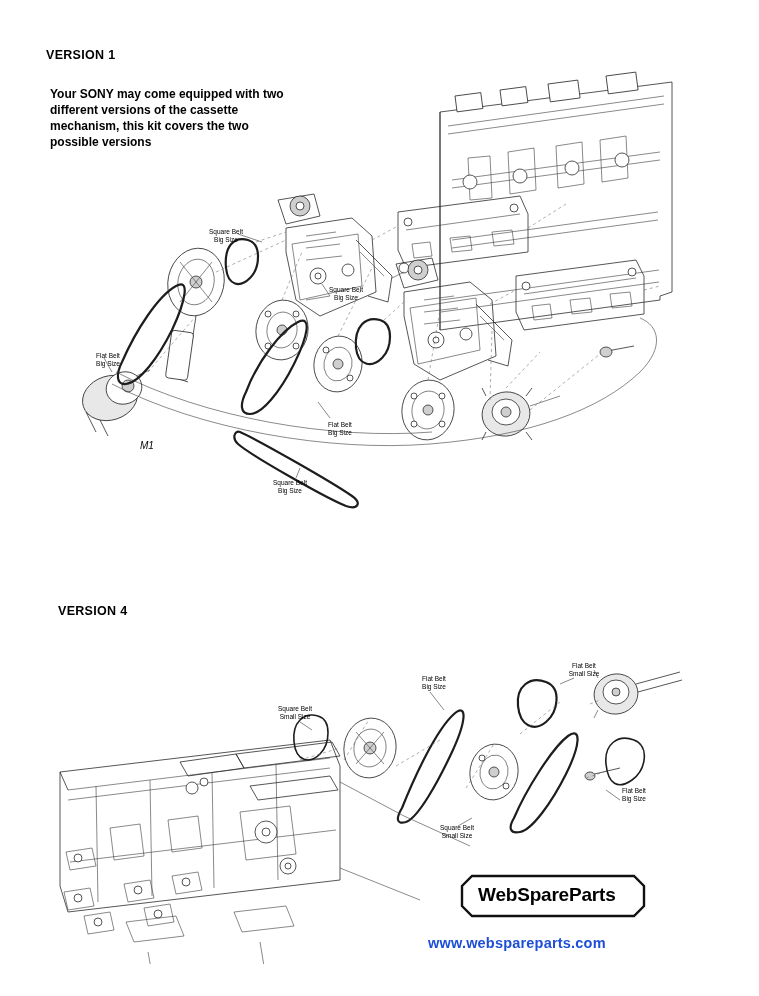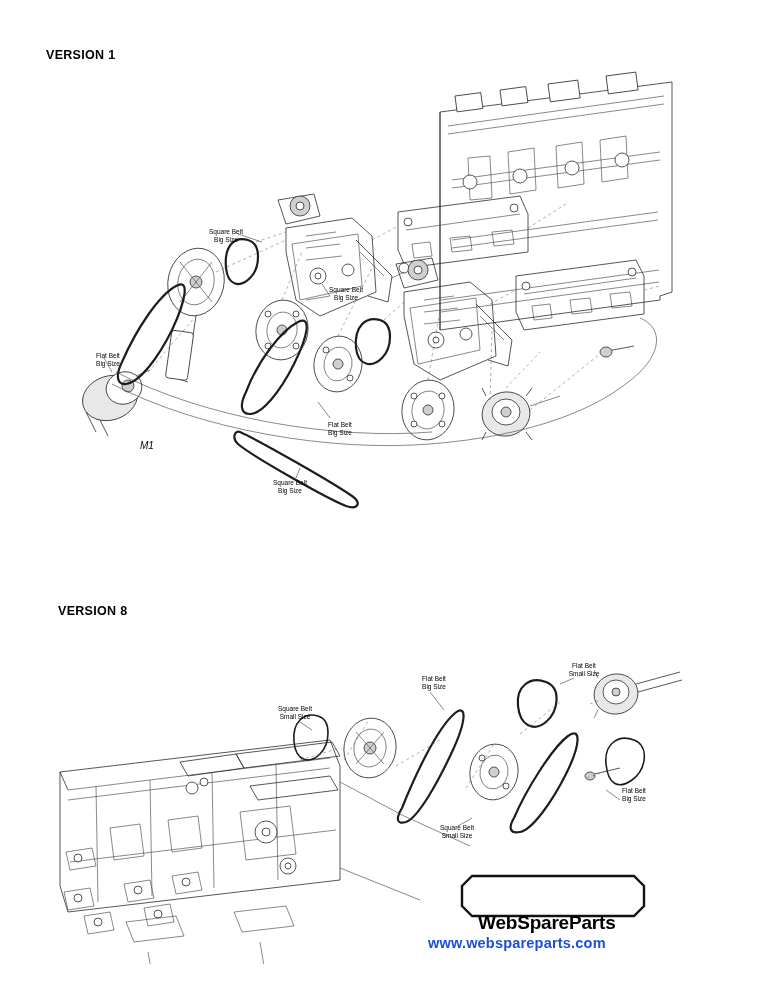--- a/index.html
+++ b/index.html
@@ -48,21 +48,20 @@
     font-size: 10px;
     font-style: italic;
     color: #000;
   }
   .brand {
     position: absolute;
     font-weight: bold;
     font-size: 19px;
     color: #000;
     letter-spacing: -0.2px;
-    margin-top: 28px;
   }
   .brand-url {
     position: absolute;
     font-weight: bold;
     font-size: 14.5px;
     color: #1d4ed8;
     letter-spacing: 0.2px;
   }
   svg.art {
     position: absolute;
@@ -408,39 +407,40 @@
       </g>
     </g>
 
     <g>
       <path class="logo-shape" d="M472 876 L634 876 L644 886 L644 906 L634 916 L472 916 L462 906 L462 886 Z"></path>
     </g>
   </svg>
 
   <div class="label version-heading" style="left:46px; top:48px;">VERSION 1</div>
 
+  <div class="intro-text" style="left:50px; top:86px;">Your SONY may come equipped with two different versions of the cassette mechanism, this kit covers the two possible versions</div>
 
   <div class="part-label" style="left:196px; top:228px; width:60px;">Square Belt
 Big Size</div>
 
   <div class="part-label" style="left:316px; top:286px; width:60px;">Square Belt
 Big Size</div>
 
   <div class="part-label" style="left:78px; top:352px; width:60px;">Flat Belt
 Big Size</div>
 
   <div class="part-label" style="left:310px; top:421px; width:60px;">Flat Belt
 Big Size</div>
 
   <div class="part-label" style="left:258px; top:479px; width:64px;">Square Belt
 Big Size</div>
 
   <div class="motor-label" style="left:100px; top:440px;margin-left:40px;">M1</div>
 
-  <div class="label version-heading" style="left:58px; top:604px;">VERSION 8</div>
+  <div class="label version-heading" style="left:58px; top:604px;">VERSION 4</div>
 
   <div class="part-label" style="left:262px; top:705px; width:66px;">Square Belt
 Small Size</div>
 
   <div class="part-label" style="left:404px; top:675px; width:60px;">Flat Belt
 Big Size</div>
 
   <div class="part-label" style="left:552px; top:662px; width:64px;">Flat Belt
 Small Size</div>
 

